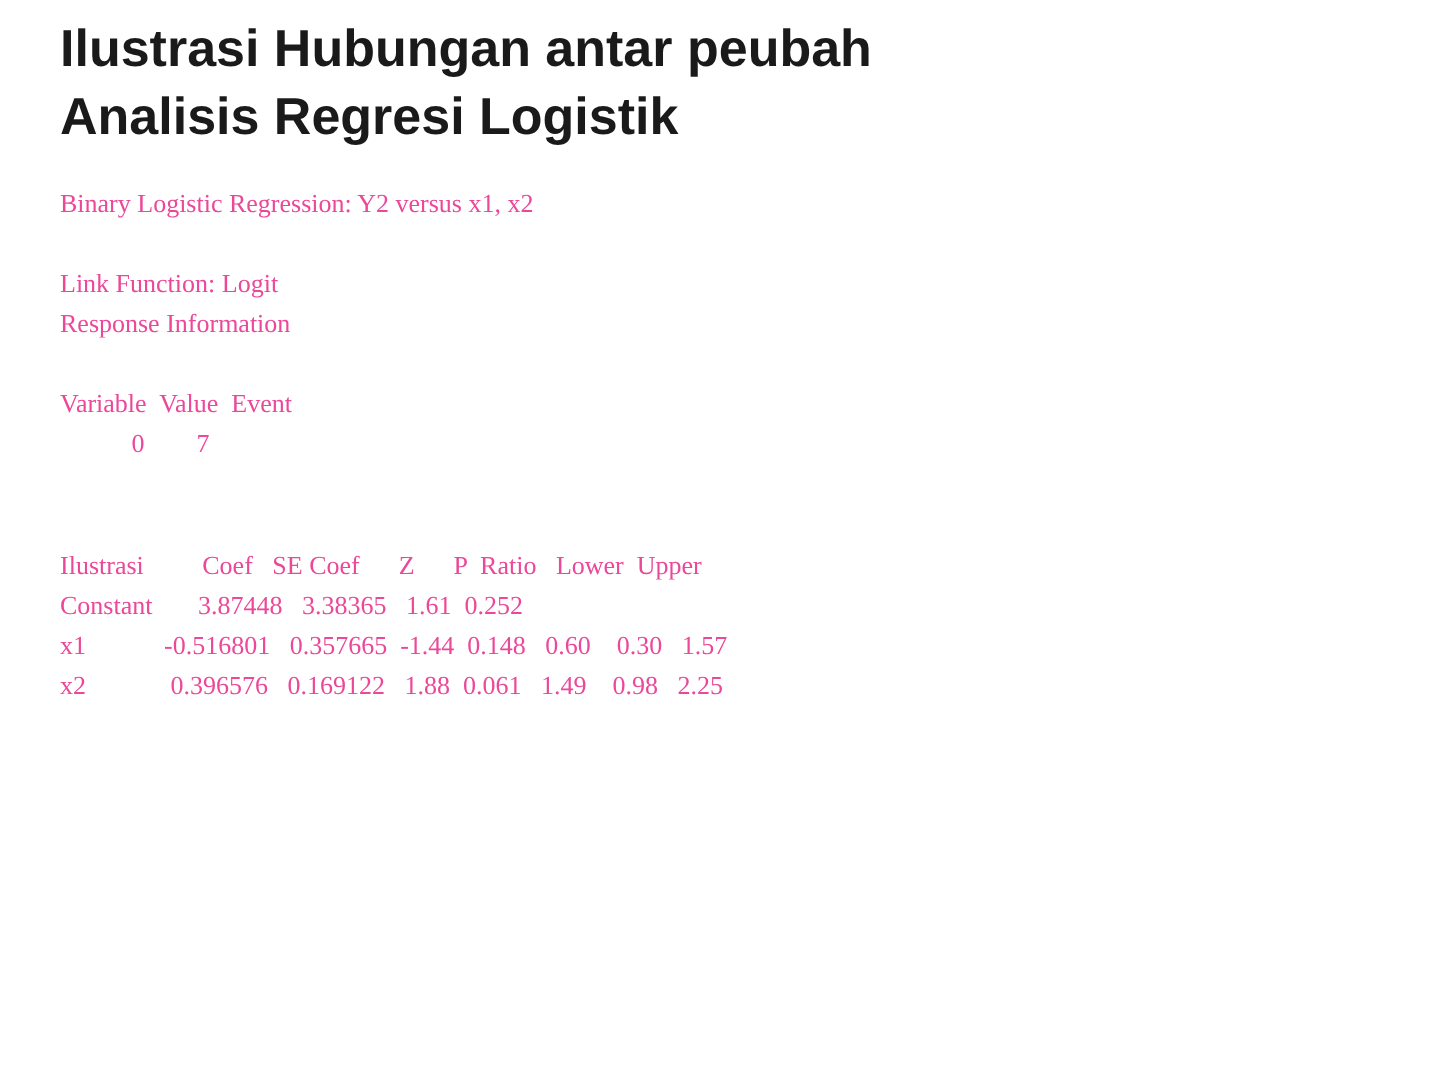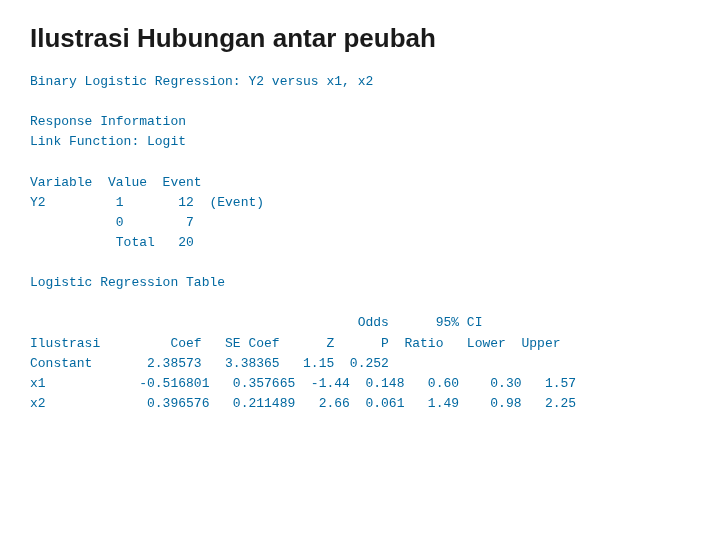--- a/index.html
+++ b/index.html
@@ -13,79 +13,76 @@
       height: 540px;
       background: #ffffff;
       font-family: Arial, sans-serif;
       overflow: hidden;
     }
 
     .page-container {
       width: 720px;
       height: 540px;
       background: #ffffff;
-      padding: 22px 30px;
+      padding: 8px 30px;
     }
 
     .title-section {
       margin-bottom: 16px;
     }
 
     .main-title {
       font-size: 26px;
       font-weight: bold;
       color: #1a1a1a;
       line-height: 1.3;
     }
 
     .content-section {
-      font-family: Liberation Mono, monospace;
+      font-family: Liberation Serif, serif;
       font-size: 13px;
-      color: #0369a1;
+      color: #ec4899;
       line-height: 1.55;
     }
 
     .monospace-block {
       white-space: pre;
     }
   </style>
 </head>
 <body>
 
 <div class="page-container">
 
   <div class="title-section">
     <div class="main-title">
       <span>Ilustrasi Hubungan antar peubah</span><br>
+      <span>Analisis Regresi Logistik</span>
     </div>
   </div>
 
   <div class="content-section">
 
     <div class="monospace-block">Binary Logistic Regression: Y2 versus x1, x2</div>
 
     <br>
 
+    <div class="monospace-block">Link Function: Logit</div>
     <div class="monospace-block">Response Information</div>
-    <div class="monospace-block">Link Function: Logit</div>
 
     <br>
 
     <div class="monospace-block">Variable  Value  Event</div>
-    <div class="monospace-block">Y2         1       12  (Event)</div>
     <div class="monospace-block">           0        7</div>
-    <div class="monospace-block">           Total   20</div>
 
     <br>
 
-    <div class="monospace-block">Logistic Regression Table</div>
 
     <br>
 
-    <div class="monospace-block">                                          Odds      95% CI</div>
     <div class="monospace-block">Ilustrasi         Coef   SE Coef      Z      P  Ratio   Lower  Upper</div>
-    <div class="monospace-block">Constant       2.38573   3.38365   1.15  0.252</div>
+    <div class="monospace-block">Constant       3.87448   3.38365   1.61  0.252</div>
     <div class="monospace-block">x1            -0.516801   0.357665  -1.44  0.148   0.60    0.30   1.57</div>
-    <div class="monospace-block">x2             0.396576   0.211489   2.66  0.061   1.49    0.98   2.25</div>
+    <div class="monospace-block">x2             0.396576   0.169122   1.88  0.061   1.49    0.98   2.25</div>
 
   </div>
 
 </div>
 
 </body></html>

